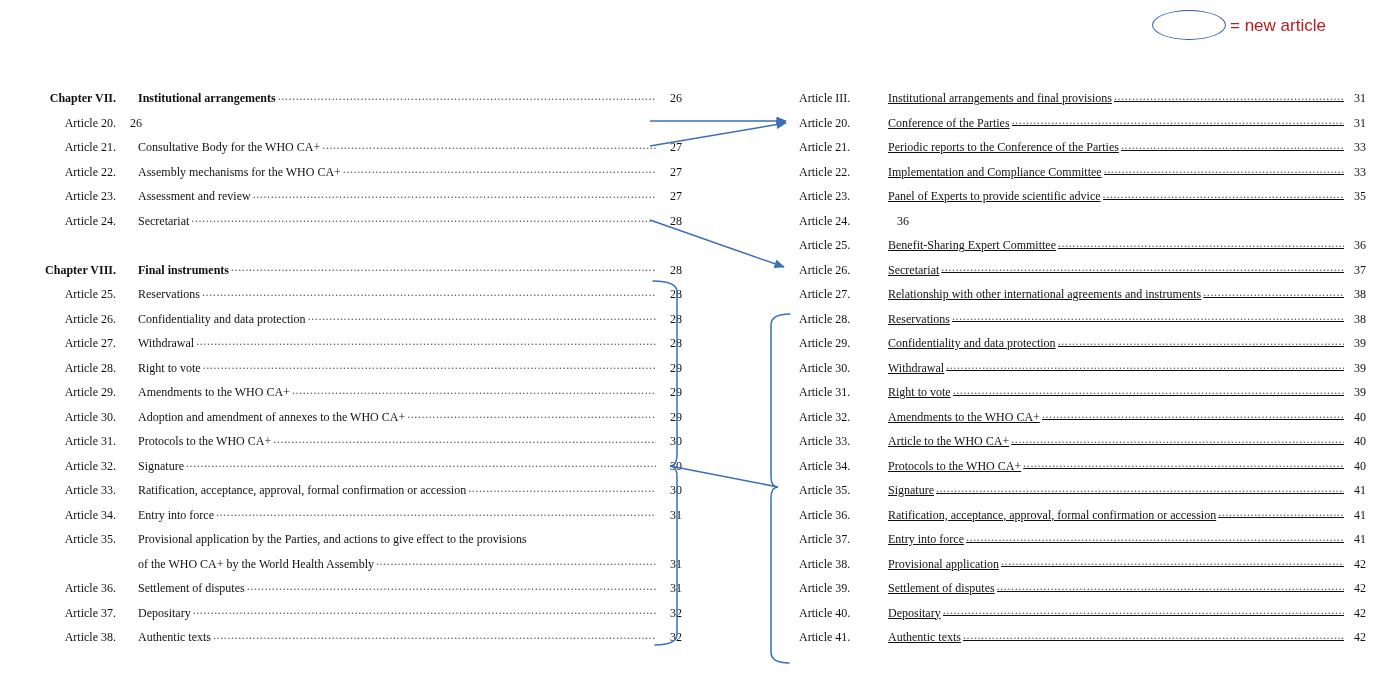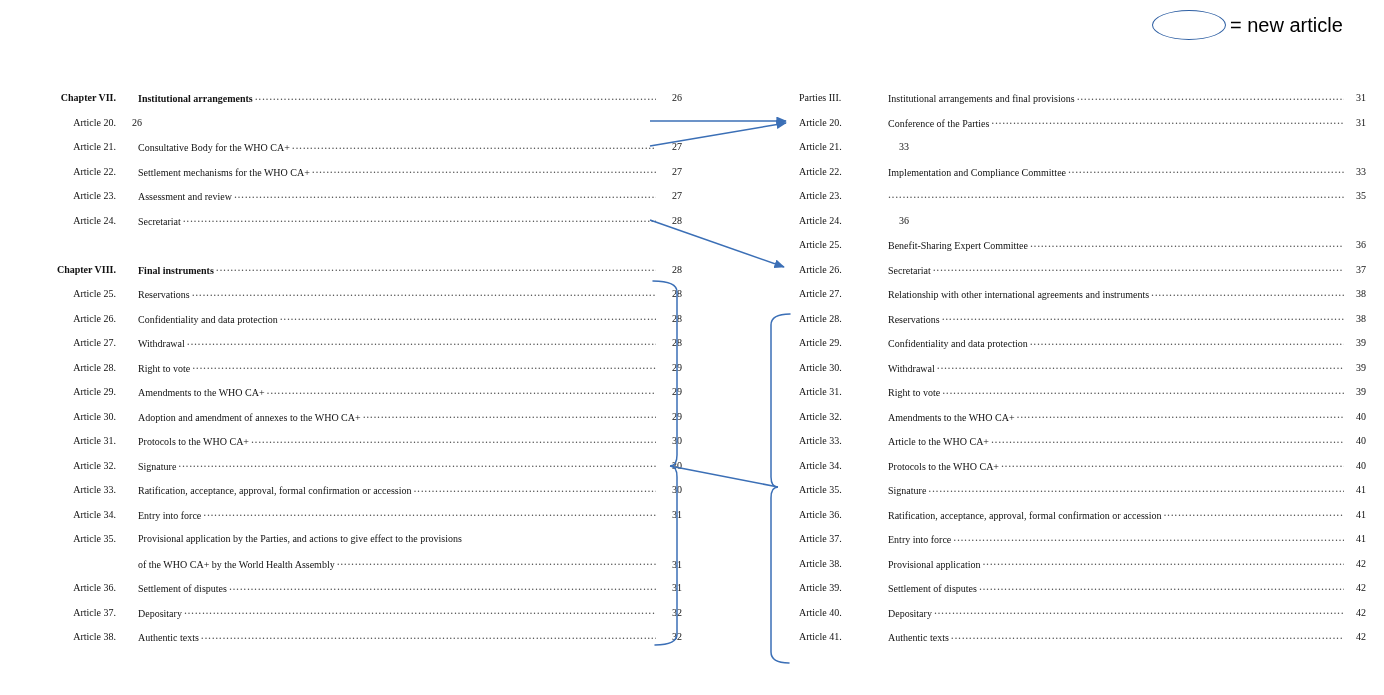--- a/index.html
+++ b/index.html
@@ -29,40 +29,40 @@
   #legend .legend-ellipse {
     width: 74px;
     height: 30px;
     border: 1.6px solid #2E5FA3;
     border-radius: 50%;
     box-sizing: border-box;
     flex: none;
   }
   #legend .legend-label {
     font-family: "Liberation Sans", "DejaVu Sans", sans-serif;
-    font-size: 20px;
-    color: #000000;
+    font-size: 17px;
+    color: #b91c1c;
     white-space: nowrap;
     line-height: 1;
   }
 
   
   .toc-col {
     position: absolute;
     top: 86px;
   }
   #col-left  { left: 22px;  width: 660px; }
   #col-right { left: 780px; width: 586px; }
 
   .toc-row {
     position: relative;
     display: flex;
-    align-items: flex-start;
+    align-items: flex-end;
     height: 24.5px;
-    font-size: 10px;
+    font-size: 12px;
     line-height: 24.5px;
     white-space: nowrap;
   }
   .toc-row.spacer { height: 24.5px; }
 
   
   #col-left .label {
     width: 94px;
     text-align: right;
     flex: none;
@@ -88,20 +88,21 @@
     flex: none;
     padding-left: 19px;
     position: relative;
   }
   #col-right .title-wrap {
     flex: 1 1 auto;
     display: flex;
     align-items: baseline;
     min-width: 0;
     padding-left: 1px;
+    text-decoration: underline;
   }
   #col-right .pageno {
     width: 22px;
     text-align: right;
     flex: none;
   }
 
   .title {
     flex: none;
     padding-right: 2px;
@@ -176,21 +177,21 @@
       <span class="label">Article 21.</span>
       <span class="title-wrap">
         <span class="title">Consultative Body for the WHO CA+</span>
         <span class="leader"></span>
       </span>
       <span class="pageno">27</span>
     </div>
     <div class="toc-row">
       <span class="label">Article 22.</span>
       <span class="title-wrap">
-        <span class="title">Settlement mechanisms for the WHO CA+</span>
+        <span class="title">Assembly mechanisms for the WHO CA+</span>
         <span class="leader"></span>
       </span>
       <span class="pageno">27</span>
     </div>
     <div class="toc-row">
       <span class="label">Article 23.</span>
       <span class="title-wrap">
         <span class="title">Assessment and review</span>
         <span class="leader"></span>
       </span>
@@ -330,50 +331,55 @@
       <span class="title-wrap">
         <span class="title">Authentic texts</span>
         <span class="leader"></span>
       </span>
       <span class="pageno">32</span>
     </div>
   </div>
 
 <div class="toc-col" id="col-right">
     <div class="toc-row chapter">
-      <span class="label">Parties III.</span>
+      <span class="label">Article III.</span>
       <span class="title-wrap">
         <span class="title">Institutional arrangements and final provisions</span>
         <span class="leader"></span>
       </span>
       <span class="pageno">31</span>
     </div>
     <div class="toc-row">
       <span class="label">Article 20.</span>
       <span class="title-wrap">
         <span class="title">Conference of the Parties</span>
         <span class="leader"></span>
       </span>
       <span class="pageno">31</span>
     </div>
     <div class="toc-row">
       <span class="label">Article 21.</span>
+      <span class="title-wrap">
+        <span class="title">Periodic reports to the Conference of the Parties</span>
+        <span class="leader"></span>
+      </span>
       <span class="pageno">33</span>
     </div>
     <div class="toc-row">
       <span class="label">Article 22.</span>
       <span class="title-wrap">
         <span class="title">Implementation and Compliance Committee</span>
         <span class="leader"></span>
       </span>
       <span class="pageno">33</span>
     </div>
     <div class="toc-row">
       <span class="label">Article 23.</span>
       <span class="title-wrap">
+        <span class="title">Panel of Experts to provide scientific advice</span>
         <span class="leader"></span>
       </span>
       <span class="pageno">35</span>
     </div>
     <div class="toc-row">
       <span class="label">Article 24.</span>
       <span class="pageno">36</span>
     </div>
     <div class="toc-row">
       <span class="label">Article 25.</span>

